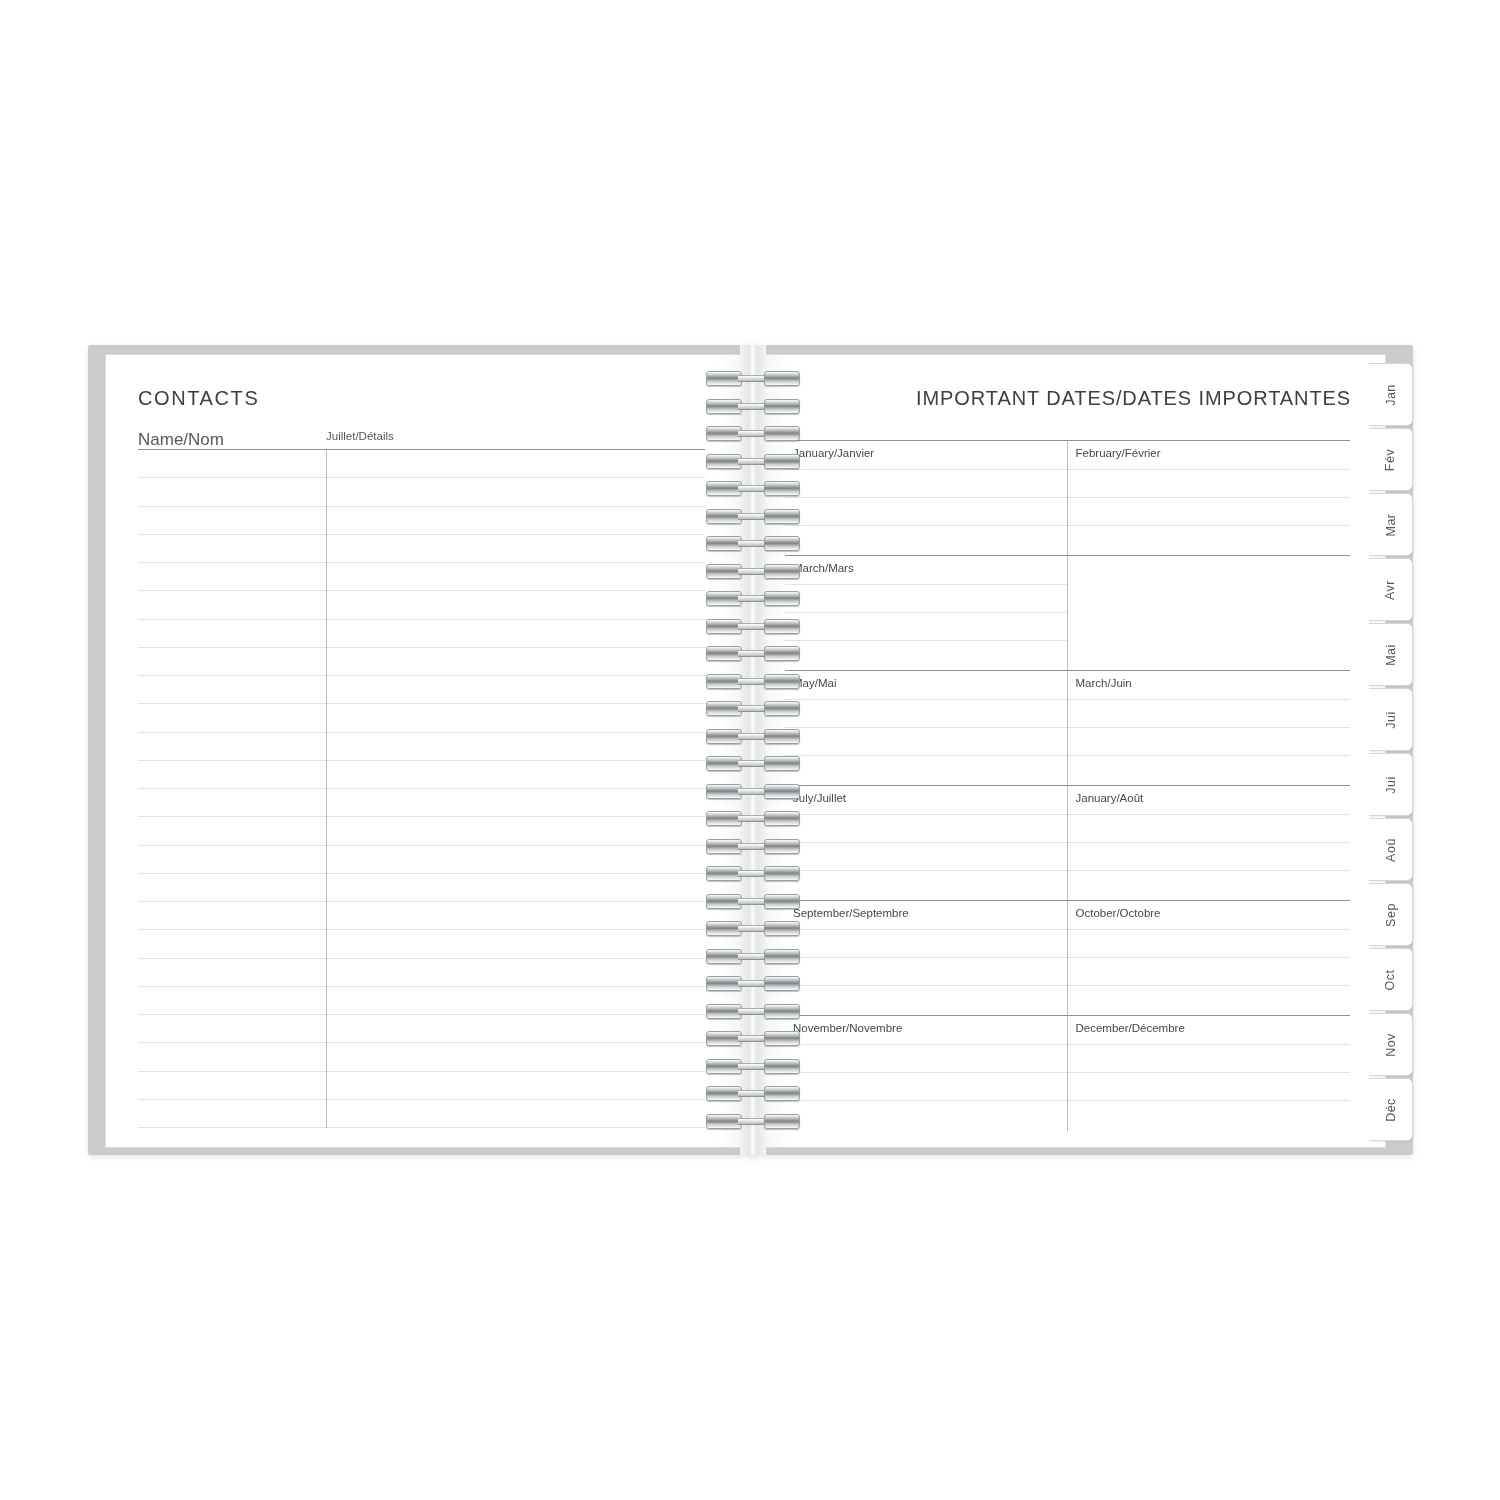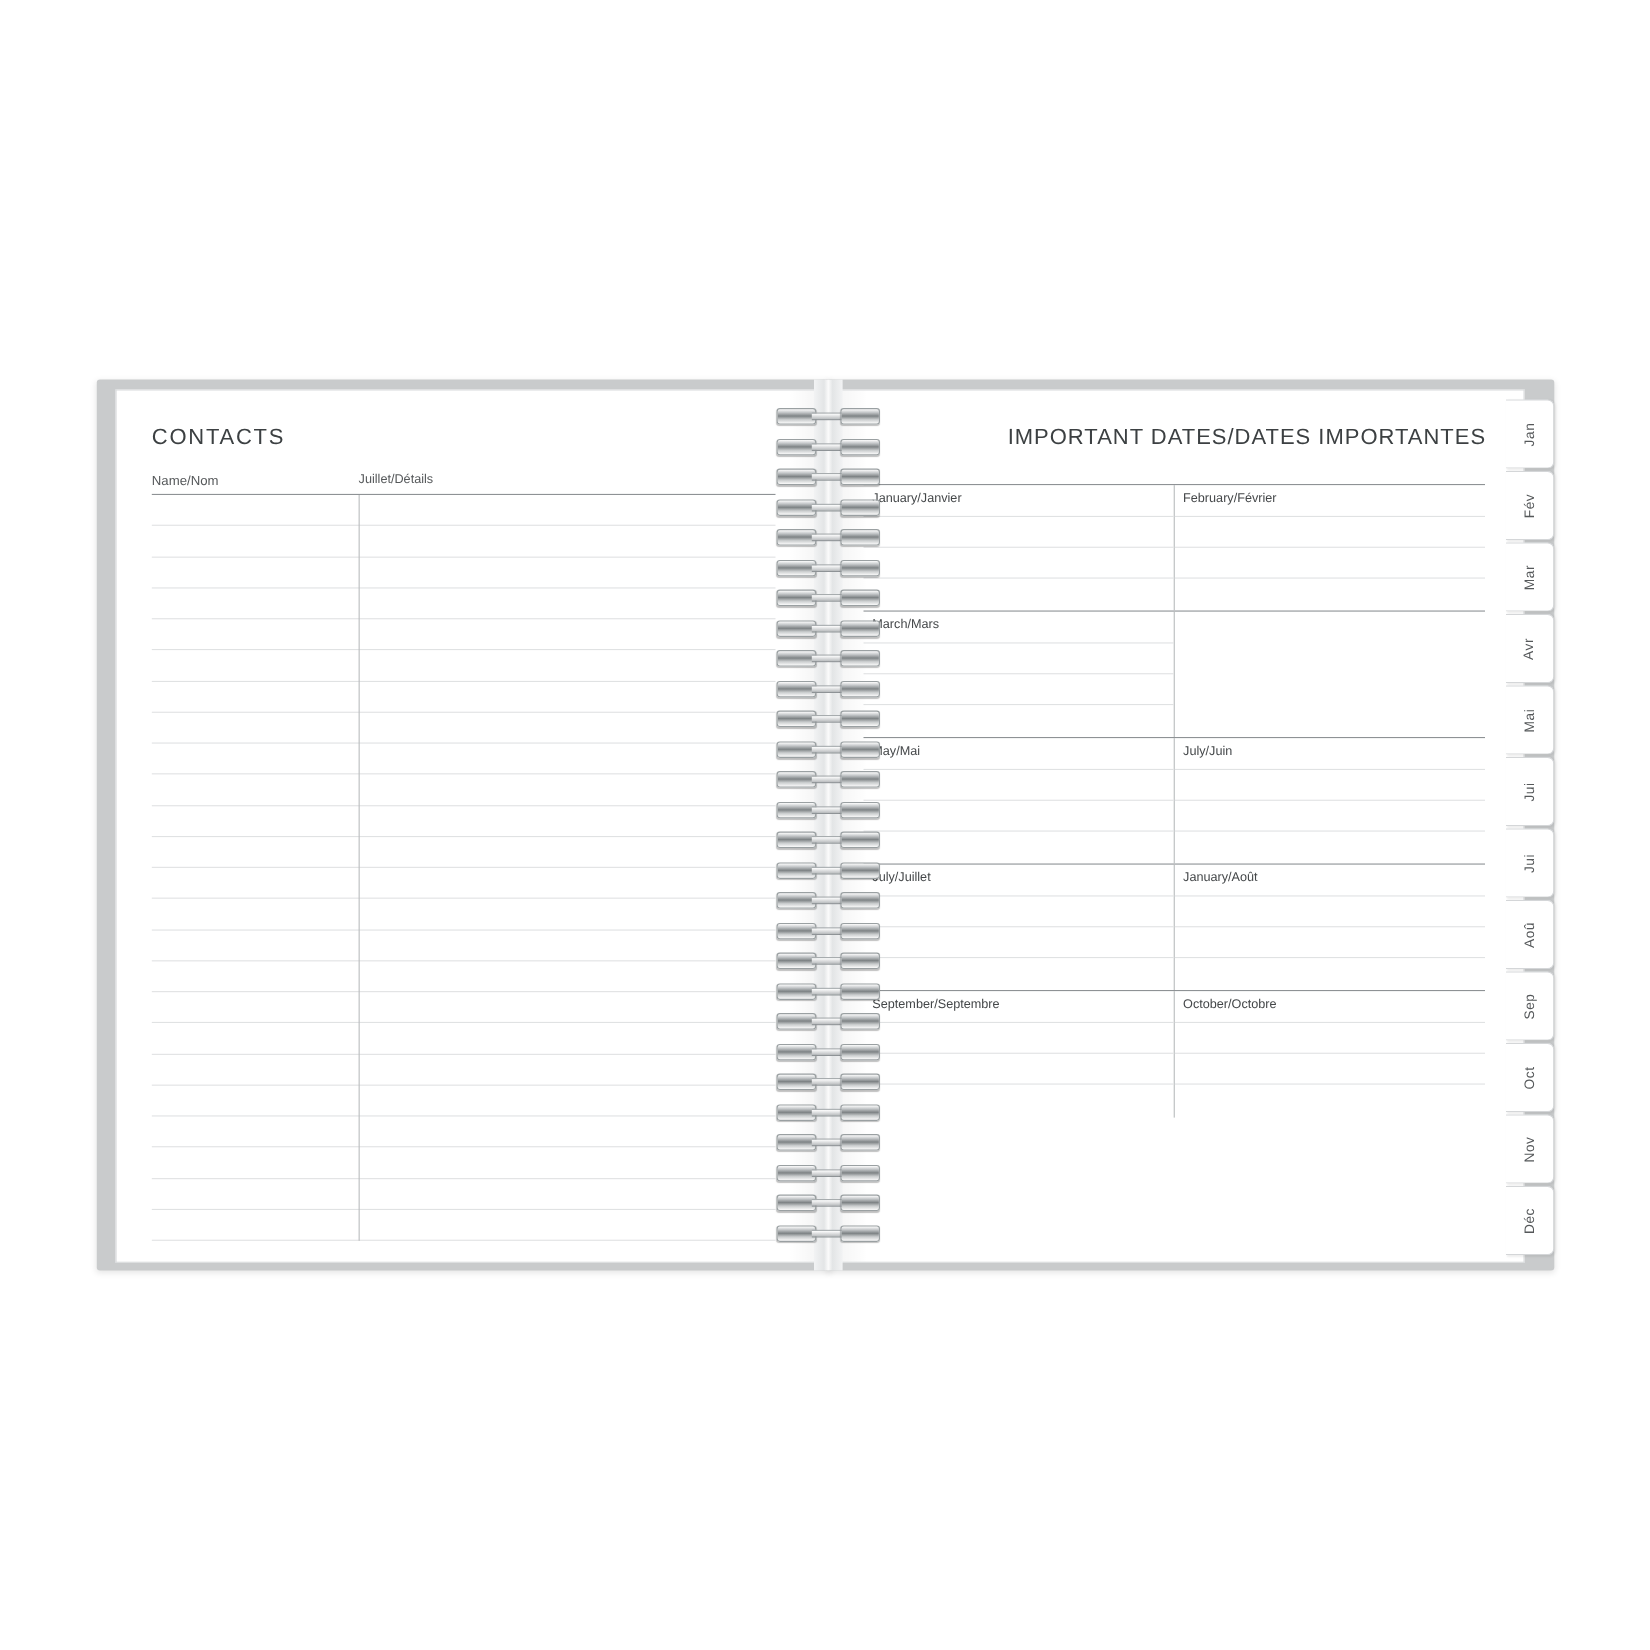--- a/index.html
+++ b/index.html
@@ -162,21 +162,21 @@
     position: absolute;
     left: 32px;
     top: 75px;
     width: 567px;
     height: 20px;
   }
   .contacts-head .h-name {
     position: absolute;
     left: 0;
     top: 0;
-    font-size: 12px;
+    font-size: 17px;
     color: #55585a;
   }
   .contacts-head .h-details {
     position: absolute;
     left: 188px;
     top: 0;
     font-size: 11.5px;
     color: #55585a;
   }
   .contacts-grid {
@@ -365,21 +365,21 @@
                   <div class="ml" style="top: 84px;"></div>
                 </div>
                 <div class="month-label">May/Mai</div>
               </div>
               <div class="month-cell">
                 <div class="month-lines">
                   <div class="ml" style="top: 28px;"></div>
                   <div class="ml" style="top: 56px;"></div>
                   <div class="ml" style="top: 84px;"></div>
                 </div>
-                <div class="month-label">July/Juin</div>
+                <div class="month-label">March/Juin</div>
               </div>
             </div>
             <div class="month-band">
               <div class="month-cell left-cell">
                 <div class="month-lines">
                   <div class="ml" style="top: 28px;"></div>
                   <div class="ml" style="top: 56px;"></div>
                   <div class="ml" style="top: 84px;"></div>
                 </div>
                 <div class="month-label">July/Juillet</div>
@@ -404,20 +404,38 @@
               </div>
               <div class="month-cell">
                 <div class="month-lines">
                   <div class="ml" style="top: 28px;"></div>
                   <div class="ml" style="top: 56px;"></div>
                   <div class="ml" style="top: 84px;"></div>
                 </div>
                 <div class="month-label">October/Octobre</div>
               </div>
             </div>
+            <div class="month-band">
+              <div class="month-cell left-cell">
+                <div class="month-lines">
+                  <div class="ml" style="top: 28px;"></div>
+                  <div class="ml" style="top: 56px;"></div>
+                  <div class="ml" style="top: 84px;"></div>
+                </div>
+                <div class="month-label">November/Novembre</div>
+              </div>
+              <div class="month-cell">
+                <div class="month-lines">
+                  <div class="ml" style="top: 28px;"></div>
+                  <div class="ml" style="top: 56px;"></div>
+                  <div class="ml" style="top: 84px;"></div>
+                </div>
+                <div class="month-label">December/Décembre</div>
+              </div>
+            </div>
           </div>
 
         <div class="gutter-shade-right"></div>
       </div>
     </div>
 
     <div class="spiral" id="spiral">
       <div class="spiral-gutter"></div>
     <div class="coil" style="top: 26px;">
           <div class="ring-l"></div>

